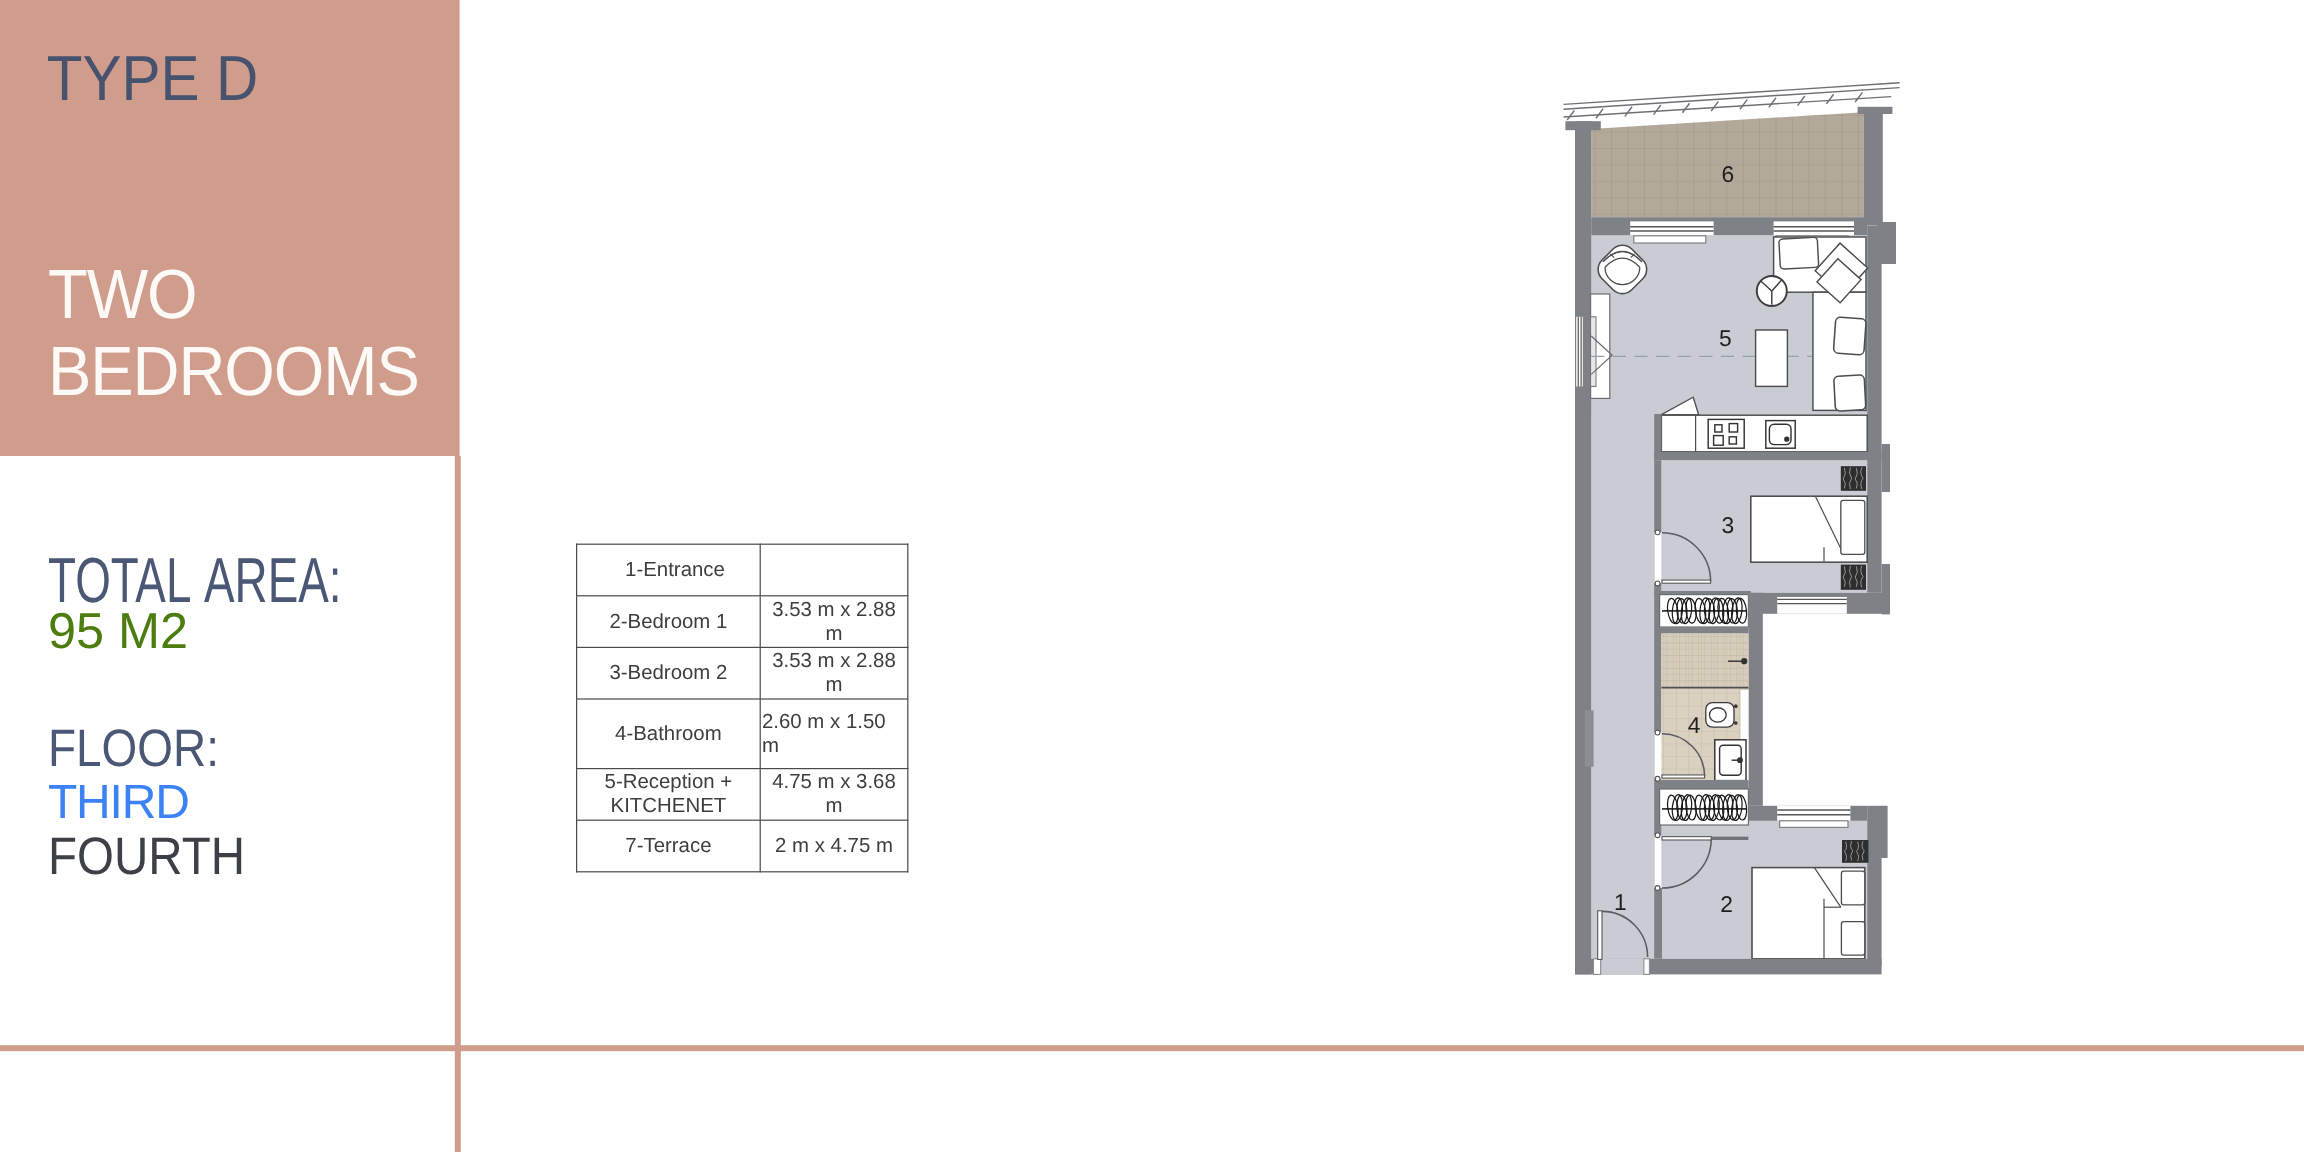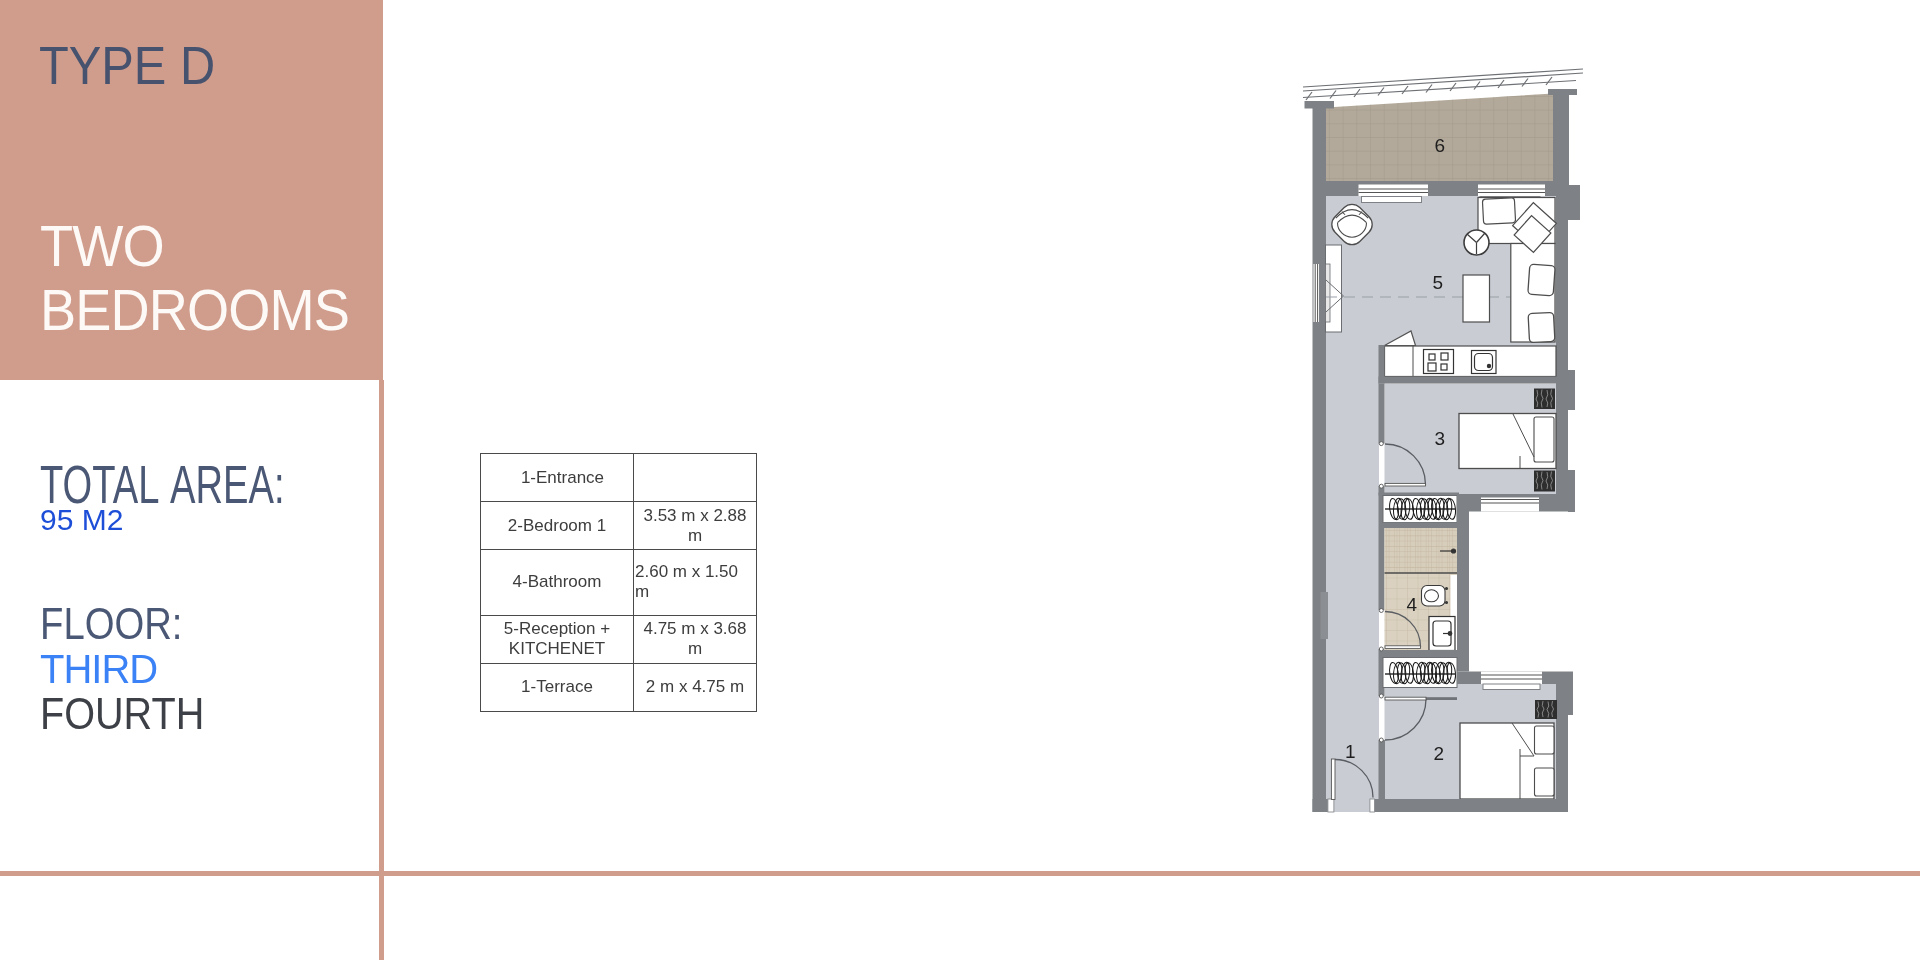--- a/index.html
+++ b/index.html
@@ -14,48 +14,52 @@
 <div class="abs" style="left:379px;top:380px;width:5px;height:580px;background:#d09c8c;"></div>
 
 <div class="abs" style="left:0;top:871px;width:1920px;height:5px;background:#d09c8c;"></div>
 
 <div class="abs" style="left:39px;top:34px;font-size:53px;line-height:1.2;color:#47536e;transform:scaleX(0.92);transform-origin:0 0;">TYPE&nbsp;D</div>
 
 <div class="abs" style="left:40px;top:214px;font-size:58px;line-height:64px;color:#fdf9f6;letter-spacing:-1px;transform:scaleX(0.935);transform-origin:0 0;">TWO<br>BEDROOMS</div>
 
 <div class="abs" style="left:40px;top:456px;font-size:53px;line-height:1.1;color:#4b5875;transform:scaleX(0.72);transform-origin:0 0;white-space:nowrap;">TOTAL&nbsp;AREA:</div>
 
-<div class="abs" style="left:40px;top:503px;font-size:30px;line-height:1.1;color:#1d4ed8;">95&nbsp;M2</div>
+<div class="abs" style="left:40px;top:503px;font-size:42px;line-height:1.1;color:#4d7c0f;">95&nbsp;M2</div>
 
 <div class="abs" style="left:40px;top:600px;font-size:44px;line-height:1.1;color:#4b5875;transform:scaleX(0.87);transform-origin:0 0;">FLOOR:</div>
 
 <div class="abs" style="left:40px;top:647px;font-size:40px;line-height:1.1;color:#3b82f6;letter-spacing:-1px;">THIRD</div>
 
 <div class="abs" style="left:40px;top:690px;font-size:44px;line-height:1.1;color:#3d4147;transform:scaleX(0.9);transform-origin:0 0;">FOURTH</div>
 
 <table class="abs" style="left:480px;top:453px;width:277px;height:259px;border-collapse:collapse;font-size:17px;color:#3d3d3d;table-layout:fixed;">
   <tbody>
       <tr style="height:43px;">
         <td style="border:1.4px solid #4a4a4a;text-align:center;width:139px;padding-left:12px;">1-Entrance</td>
         <td style="border:1.4px solid #4a4a4a;"></td>
       </tr>
   <tr style="height:43px;padding-left:20px;">
         <td style="border:1.4px solid #4a4a4a;text-align:center;">2-Bedroom 1</td>
         <td style="border:1.4px solid #4a4a4a;text-align:center;">3.53 m x 2.88 m</td>
       </tr>
+  <tr style="height:43px;">
+        <td style="border:1.4px solid #4a4a4a;text-align:center;">3-Bedroom 2</td>
+        <td style="border:1.4px solid #4a4a4a;text-align:center;">3.53 m x 2.88 m</td>
+      </tr>
   <tr style="height:58px;">
         <td style="border:1.4px solid #4a4a4a;text-align:center;">4-Bathroom</td>
         <td style="border:1.4px solid #4a4a4a;text-align:left;">2.60 m x 1.50 m</td>
       </tr>
   <tr style="height:43px;">
         <td style="border:1.4px solid #4a4a4a;text-align:center;line-height:20px;">5-Reception +<br>KITCHENET</td>
         <td style="border:1.4px solid #4a4a4a;text-align:center;">4.75 m x 3.68 m</td>
       </tr>
   <tr style="height:43px;">
-        <td style="border:1.4px solid #4a4a4a;text-align:center;">1-Terrace</td>
+        <td style="border:1.4px solid #4a4a4a;text-align:center;">7-Terrace</td>
         <td style="border:1.4px solid #4a4a4a;text-align:center;margin-top:32px;">2 m x 4.75 m</td>
       </tr>
 </tbody>
   </table>
 
 <svg class="abs" style="left:1290px;top:60px;" width="300" height="760" viewBox="1290 60 300 760">
 <defs>
   <pattern id="tgrid" width="13.7" height="13.7" patternUnits="userSpaceOnUse">
     <path d="M13.7 0H0V13.7" fill="none" stroke="#a2988a" stroke-width="1"></path>
   </pattern>

